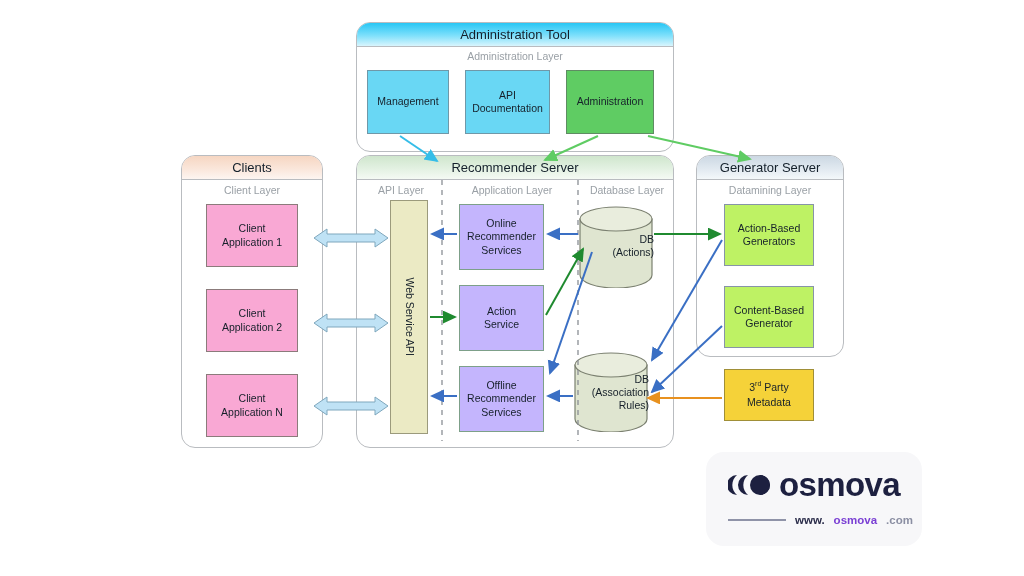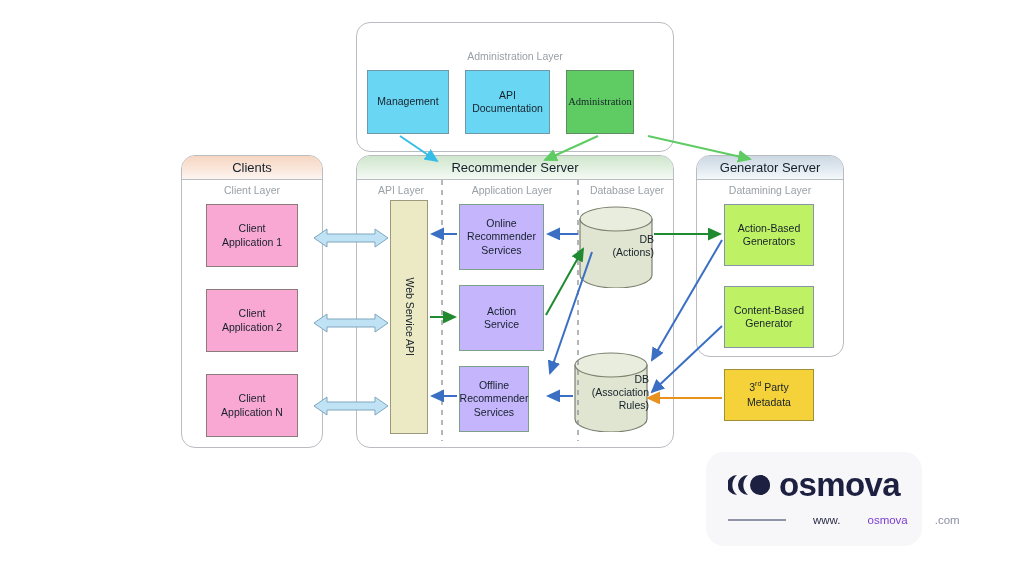--- a/index.html
+++ b/index.html
@@ -113,41 +113,42 @@
   #logo-word {
     font-size: 33px;
     font-weight: bold;
     letter-spacing: -0.6px;
     color: #1d2040;
     line-height: 1;
   }
   #logo-url-row {
     position: absolute;
     left: 22px; top: 62px;
-    display: flex; align-items: center; gap: 27px;
-    font-size: 11.5px; font-weight: normal;
+    display: flex; align-items: center; gap: 9px;
+    font-size: 11.5px; font-weight: bold;
   }
   #logo-rule { width: 58px; height: 1.4px; background: #8f93a8; }
   .u-www  { color: #2b2d4a; }
   .u-name { color: #7a3fd4; }
   .u-com  { color: #8b8fa3; }
 </style>
 </head>
 <body>
 
 <div id="stage">
 
   <div class="panel" style="left:356px; top:22px; width:318px; height:130px;">
+    <div class="panel-title title-admin">Administration Tool</div>
     <div class="layer-label" style="left:0; right:0; top:27px;">Administration Layer</div>
   </div>
 
   <div class="box box-blue" style="left:465px; top:70px; width:85px; height:64px; white-space:pre-line;">API
 Documentation</div>
   <div class="box box-blue" style="left:367px; top:70px; width:82px; height:64px; white-space:pre-line;">Management</div>
-  <div class="box box-green" style="left:566px; top:70px; width:68px; height:64px; white-space:pre-line;font-family:Liberation Serif, serif;">Administration</div>
+  <div class="box box-green" style="left:566px; top:70px; width:88px; height:64px; white-space:pre-line;">Administration</div>
 
   <div class="panel" style="left:181px; top:155px; width:142px; height:293px;">
     <div class="panel-title title-clients">Clients</div>
     <div class="layer-label" style="left:0; right:0; top:28px;">Client Layer</div>
   </div>
 
   <div class="box box-rose" style="left:206px; top:204px; width:92px; height:63px; white-space:pre-line;">Client
 Application 1</div>
   <div class="box box-rose" style="left:206px; top:289px; width:92px; height:63px; white-space:pre-line;">Client
 Application 2</div>
@@ -163,21 +164,21 @@
 
   <div class="box box-api" style="left:390px; top:200px; width:38px; height:234px;">
     <span class="api-text">Web Service API</span>
   </div>
 
   <div class="box box-mint" style="left:459px; top:204px; width:85px; height:66px; white-space:pre-line;">Online
 Recommender
 Services</div>
   <div class="box box-mint" style="left:459px; top:285px; width:85px; height:66px; white-space:pre-line;">Action
 Service</div>
-  <div class="box box-mint" style="left:459px; top:366px; width:70px; height:66px; white-space:pre-line;">Offline
+  <div class="box box-mint" style="left:459px; top:366px; width:85px; height:66px; white-space:pre-line;">Offline
 Recommender
 Services</div>
 
   <div class="db" style="left:578px; top:206px;">
     <svg width="76" height="82" viewBox="0 0 76 82">
       <path d="M2,13 L2,69 A36,13 0 0 0 74,69 L74,13 Z" fill="#dfe5d0" stroke="#7b8070" stroke-width="1.2"></path>
       <ellipse cx="38" cy="13" rx="36" ry="12" fill="#e9eddd" stroke="#7b8070" stroke-width="1.2"></ellipse>
     </svg>
   </div>
   <div class="db-label" style="left:578px; top:233px; width:76px; white-space:pre-line;">DB

